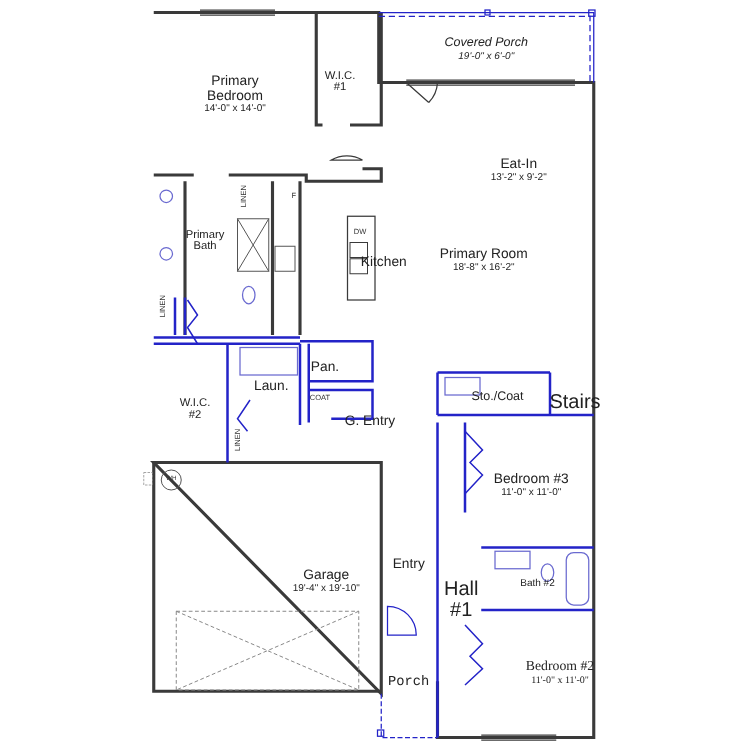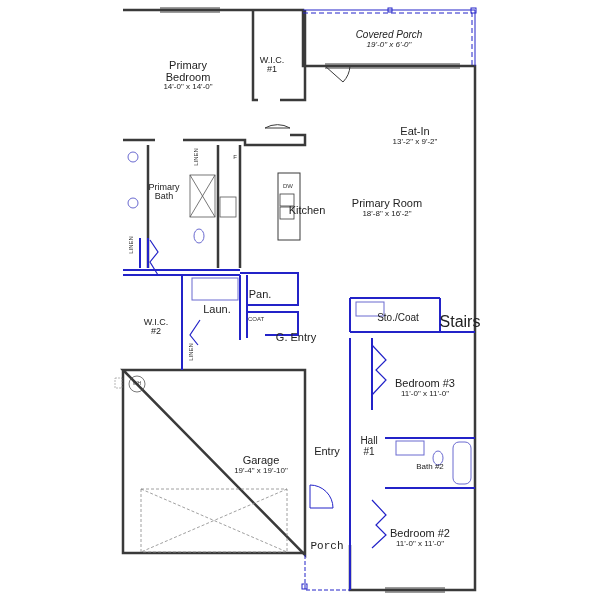--- a/index.html
+++ b/index.html
@@ -159,31 +159,31 @@
   <span>Bedroom #3</span>
   <span class="room-dim">11'-0" x 11'-0"</span>
 </div>
 <div class="lbl room-name" style="left:213px;top:455px;margin-left:48px;">
   <span>Garage</span>
   <span class="room-dim">19'-4" x 19'-10"</span>
 </div>
 <div class="lbl room-name" style="left:327px;top:446px;">
   <span>Entry</span>
 </div>
-<div class="lbl room-name" style="left:369px;top:436px;font-size:10px;">
+<div class="lbl room-name" style="left:369px;top:464px;font-size:16px;">
   <span>Hall</span><br>
   <span>#1</span>
 </div>
 <div class="lbl small" style="left:430px;top:463px;font-size:8px;">
   <span>Bath #2</span>
 </div>
 <div class="lbl room-name" style="left:327px;top:541px;font-family:Liberation Mono, monospace;">
   <span>Porch</span>
 </div>
-<div class="lbl room-name" style="left:420px;top:528px;">
+<div class="lbl room-name" style="left:448px;top:528px;font-family:Liberation Serif, serif;">
   <span>Bedroom #2</span>
   <span class="room-dim">11'-0" x 11'-0"</span>
 </div>
 
 <div class="lbl tiny vert" style="left:196px;top:157px;">LINEN</div>
 <div class="lbl tiny vert" style="left:131px;top:245px;">LINEN</div>
 <div class="lbl tiny vert" style="left:191px;top:352px;">LINEN</div>
 <div class="lbl tiny" style="left:256px;top:316px;">COAT</div>
 <div class="lbl tiny" style="left:235px;top:154px;">F</div>
 <div class="lbl tiny" style="left:288px;top:183px;">DW</div>

